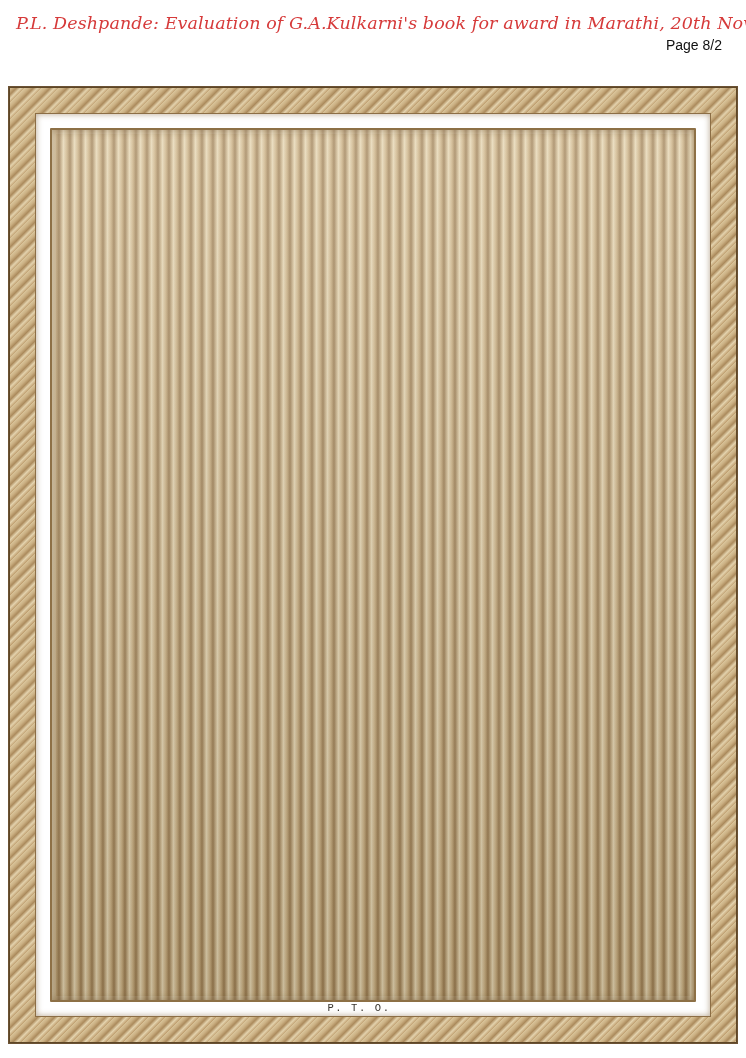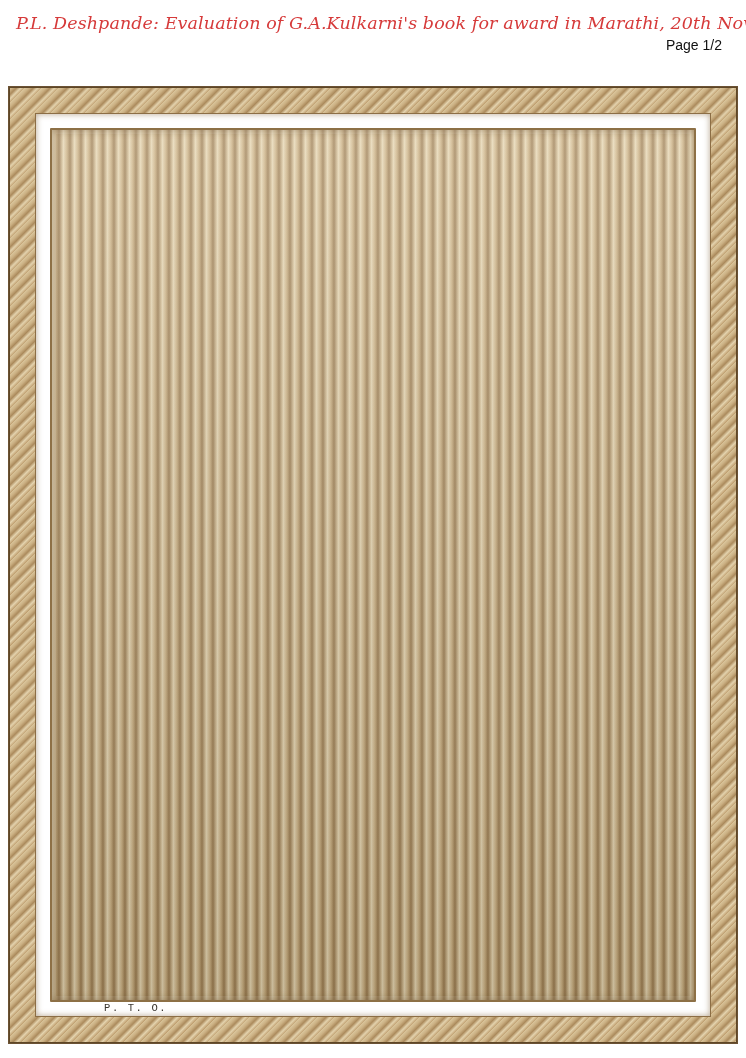--- a/index.html
+++ b/index.html
@@ -185,21 +185,21 @@
     line-height: 1.55;
     letter-spacing: 0.2px;
   }
   .essay p { margin: 0 0 2px 0; }
   .essay .ind1 { text-indent: 38px; }
   .essay .ind2 { text-indent: 20px; }
   .essay .l-a { transform: rotate(-0.7deg); }
   .essay .l-b { transform: rotate(-0.5deg); }
 
   .pto {
-    text-align: left;
+    text-align: center;
     font-family: "Liberation Mono", monospace;
     font-size: 10.5px;
     letter-spacing: 1.6px;
     color: #3a3630;
     margin-top: 8px;
     padding-right: 56px;
   }
 
   
   .red-mark {
@@ -209,21 +209,21 @@
     width: 26px;
     height: 58px;
     pointer-events: none;
   }
 </style>
 </head>
 <body>
 
 <div class="header">
   <div class="header-title">P.L. Deshpande: Evaluation of G.A.Kulkarni's book for award in Marathi, 20th Nov 1973</div>
-  <div class="header-page">Page 1/2</div>
+  <div class="header-page">Page 8/2</div>
 </div>
 
 <div class="frame-outer">
   <div class="frame-inner">
     <div class="scan">
       <div class="scan-leftstrip"></div>
 
       <svg class="red-mark" viewBox="0 0 26 58">
         <path d="M3 2 C6 18, 10 34, 13 50" stroke="#c0392b" stroke-width="2.2" fill="none" stroke-linecap="round"></path>
         <path d="M22 4 C19 20, 16 36, 13 50" stroke="#c0392b" stroke-width="2" fill="none" stroke-linecap="round"></path>

